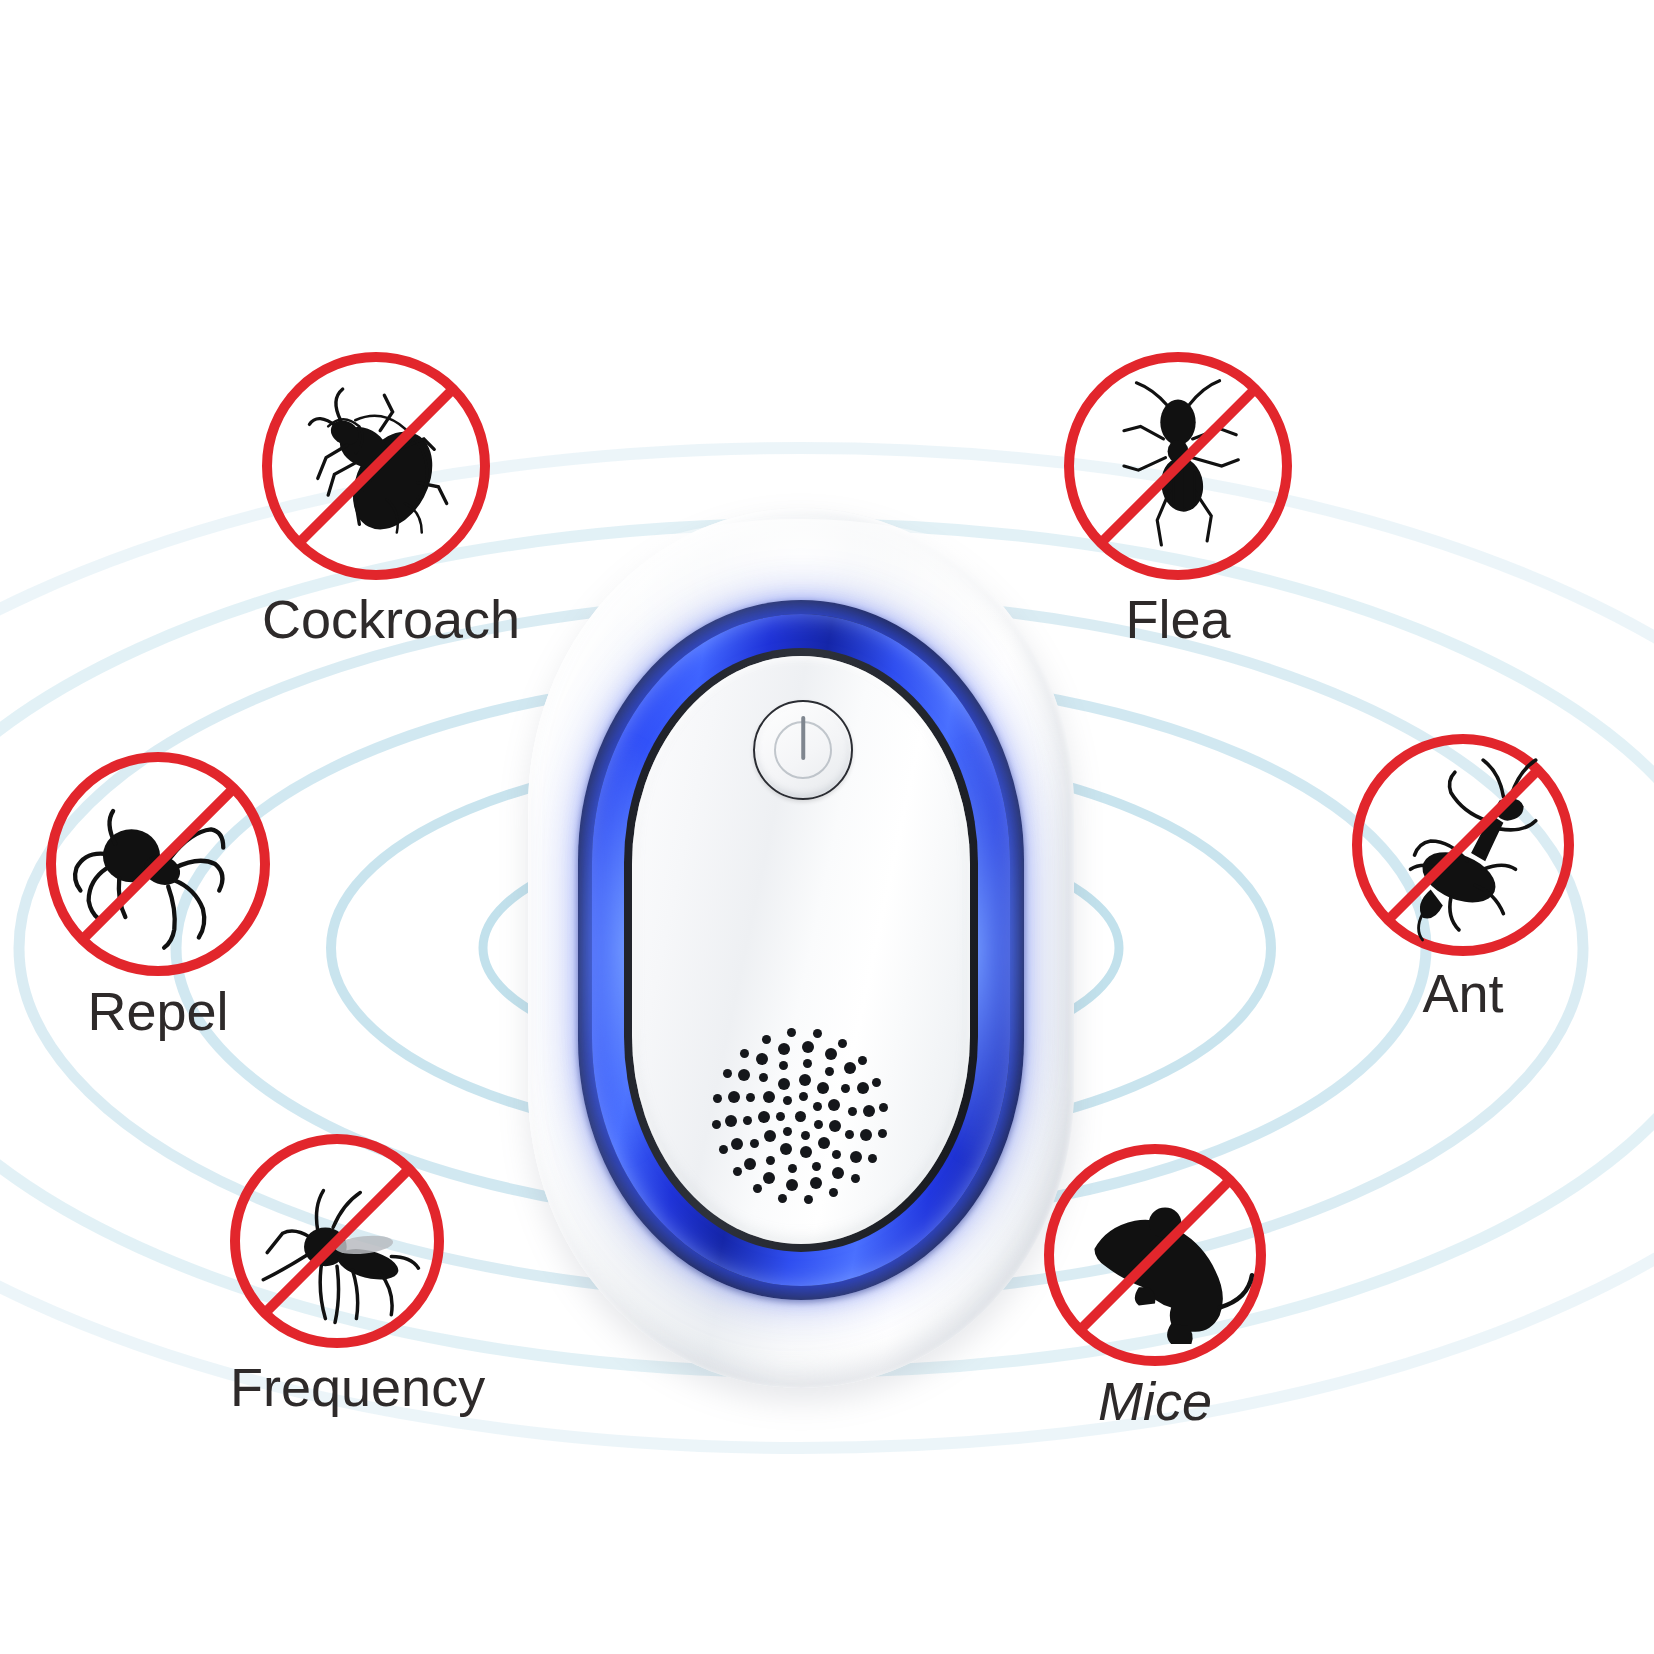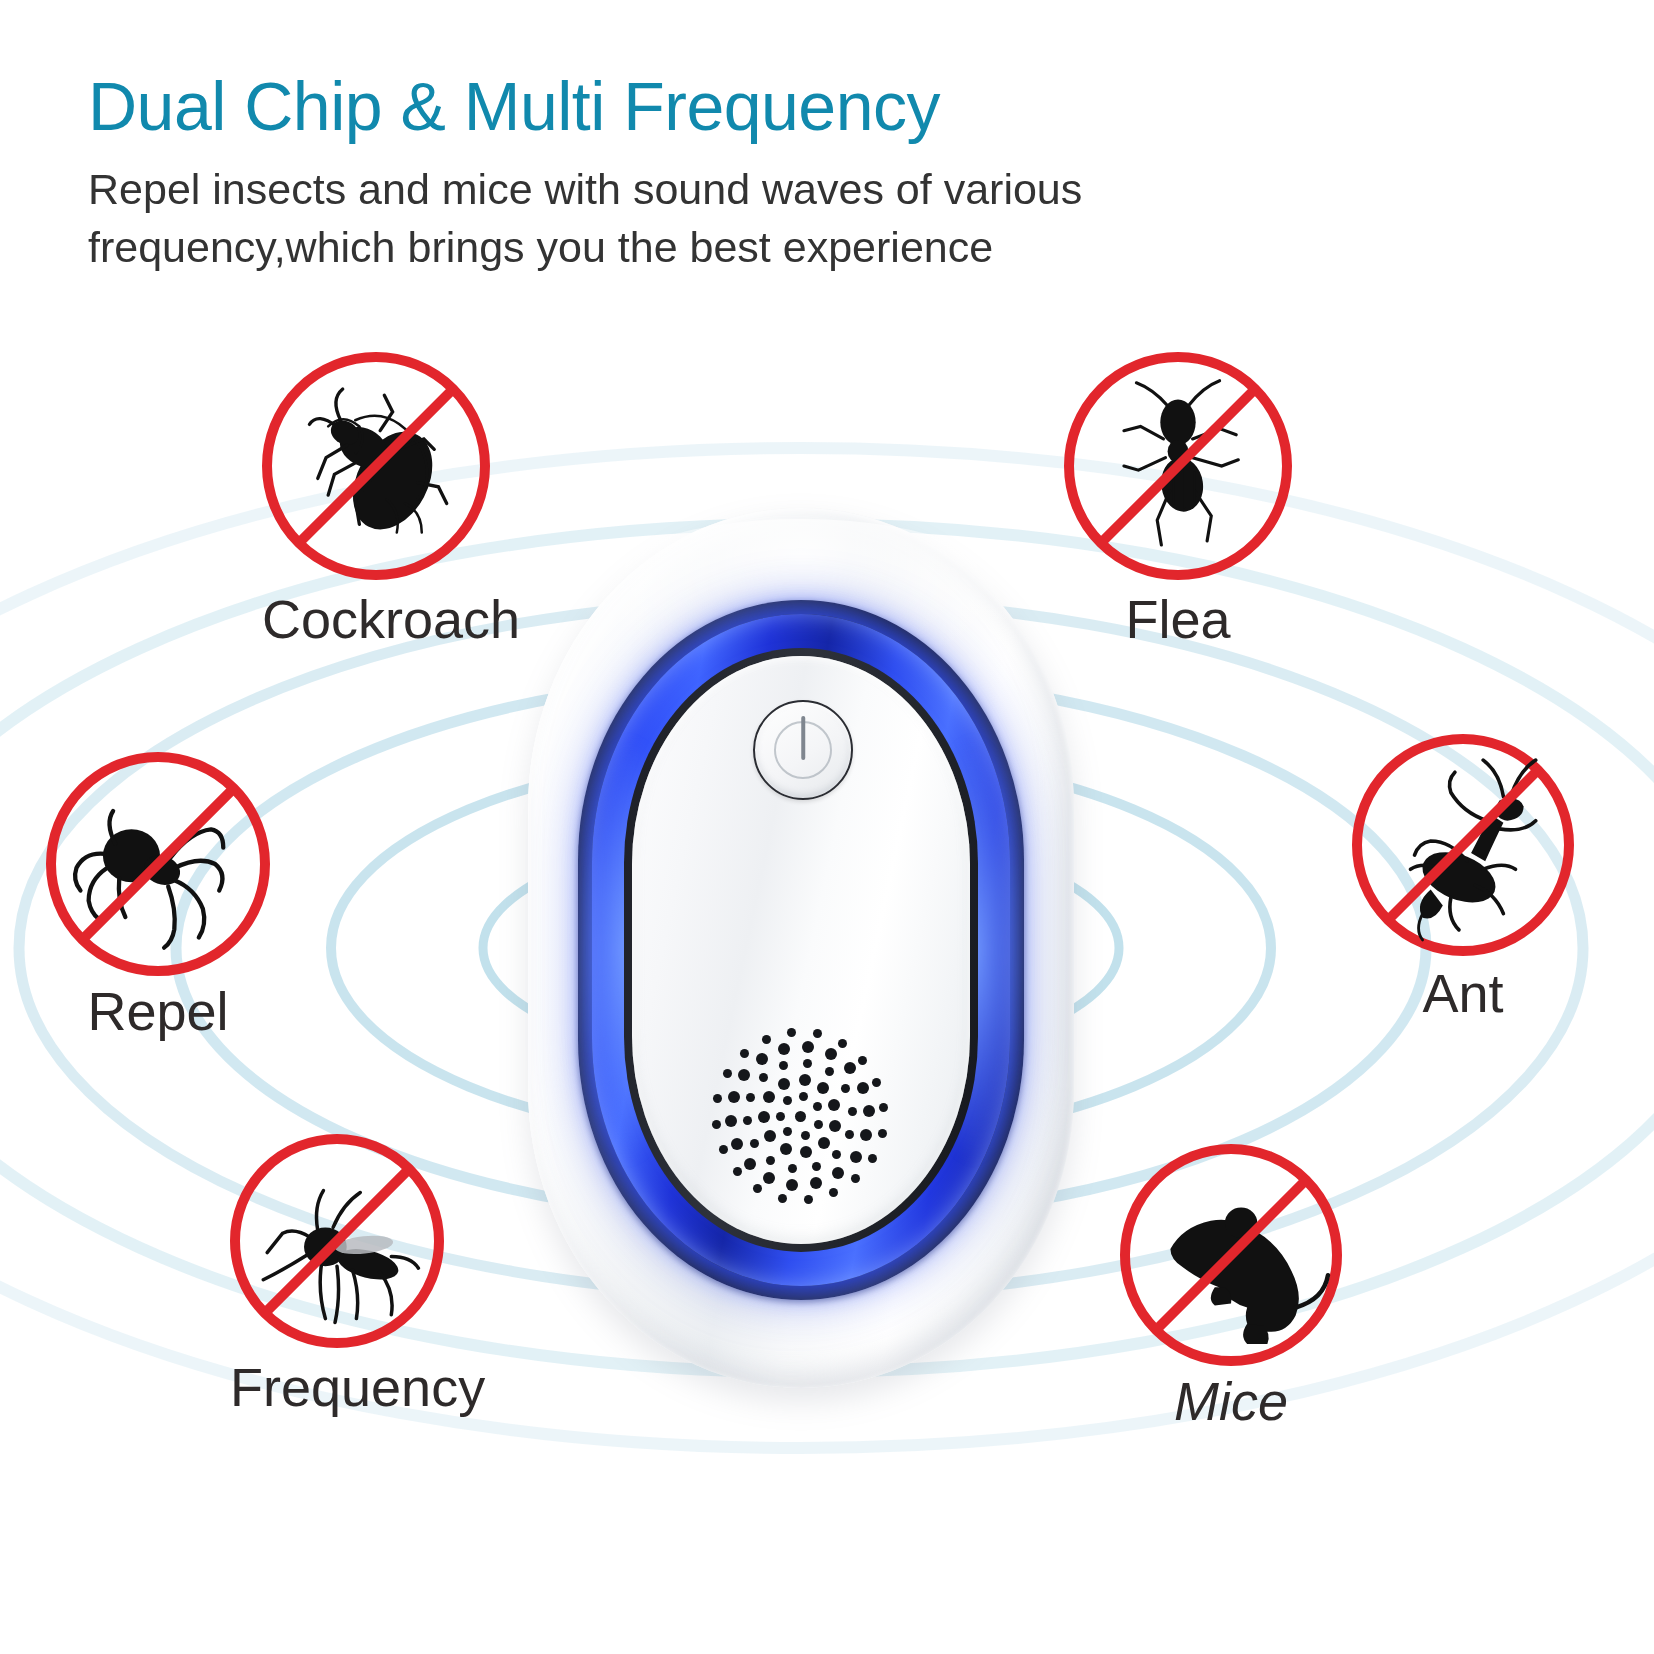--- a/index.html
+++ b/index.html
@@ -305,24 +305,20 @@
     <g fill="none" stroke="#bfdfeb" stroke-linecap="round">
       <ellipse cx="801" cy="948" rx="318" ry="118" stroke-width="9" opacity="0.95"></ellipse>
       <ellipse cx="801" cy="948" rx="470" ry="196" stroke-width="10" opacity="0.85"></ellipse>
       <ellipse cx="801" cy="948" rx="625" ry="272" stroke-width="11" opacity="0.72"></ellipse>
       <ellipse cx="801" cy="948" rx="782" ry="348" stroke-width="11" opacity="0.58"></ellipse>
       <ellipse cx="801" cy="948" rx="935" ry="424" stroke-width="12" opacity="0.45"></ellipse>
       <ellipse cx="801" cy="948" rx="1090" ry="500" stroke-width="12" opacity="0.30"></ellipse>
     </g>
   </svg>
 
-  <div id="header">
-    <h1 id="title">Dual Chip &amp; Multi Frequency</h1>
-    <p id="subtitle">Repel insects and mice with sound waves of various frequency,which brings you the best experience</p>
-  </div>
 
   <div id="device">
     <div id="device-shadow"></div>
     <div id="device-body"></div>
     <div id="device-groove"></div>
     <div id="device-glow"></div>
     <div id="device-innerrim"></div>
     <div id="device-face">
 
       <div id="power-button">
@@ -562,21 +558,21 @@
           <path d="M58 65 Q62 78 60 90"></path>
           <path d="M72 66 Q80 76 78 88"></path>
           <path d="M78 58 Q88 58 92 64"></path>
         </g>
       </svg>
       <div class="slash"></div>
     </div>
     <div class="pest-label" style="top:222px;">Frequency</div>
   </div>
 
-  <div class="pest" style="left:1120px; top:1144px; width:222px;font-style:italic;">
+  <div class="pest" style="left:1044px; top:1144px; width:222px;font-style:italic;">
     <div class="badge" style="width:222px; height:222px;">
       <svg class="glyph" viewBox="0 0 100 100">
         <g fill="#111111">
 
           <path d="M20 47
                    Q26 36 40 33
                    Q52 31 62 38
                    Q74 45 80 58
                    Q86 70 82 80
                    Q78 88 70 88

